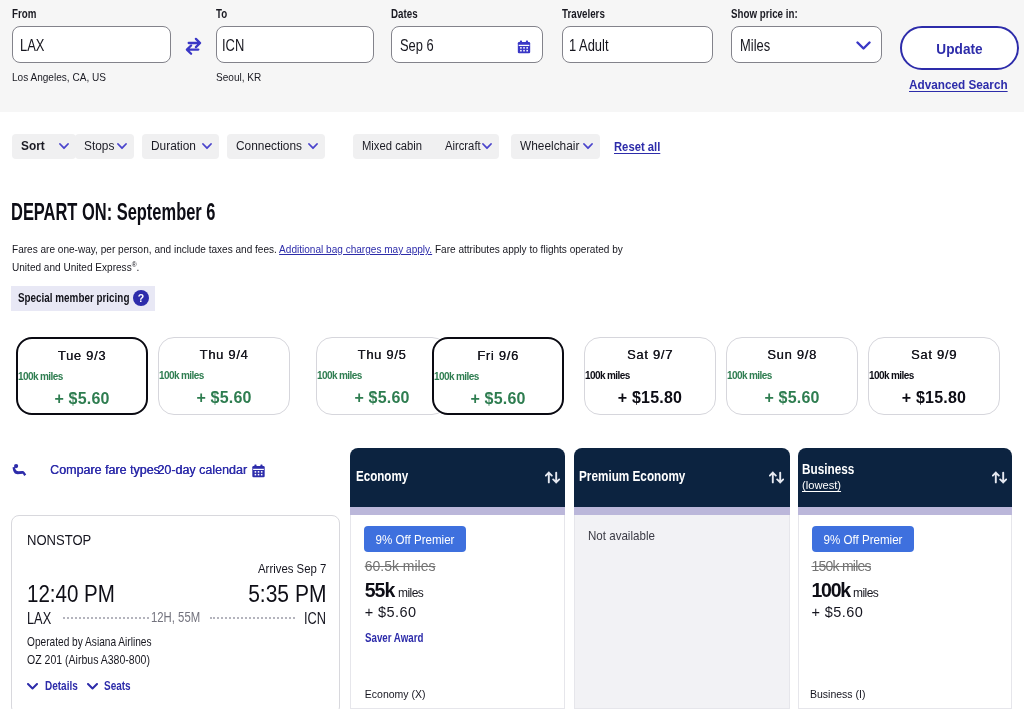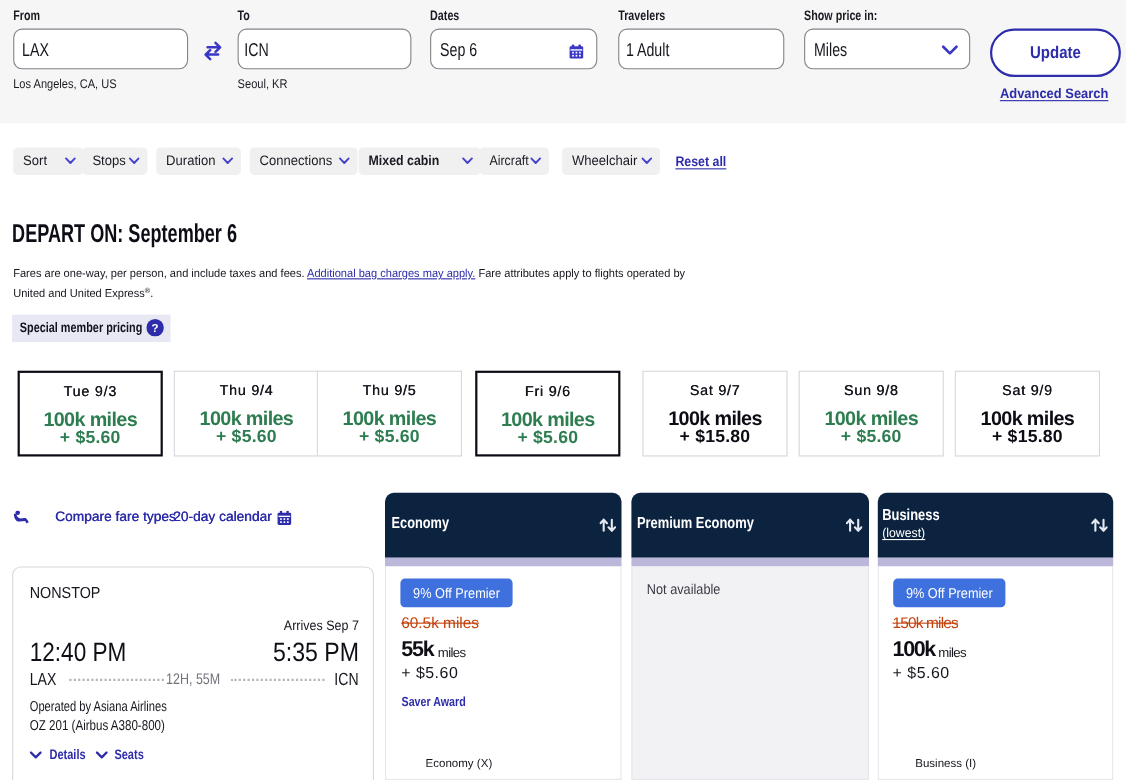--- a/index.html
+++ b/index.html
@@ -8,36 +8,36 @@
 #page { position:relative; width:1024px; height:709px; overflow:hidden; background:#fff; }
 .abs { position:absolute; line-height:1; white-space:nowrap; }
 .flabel { font-size:12.5px; font-weight:700; color:#1a1a22; transform:scaleX(0.78); transform-origin:0 50%; }
 .finput { background:#fff; border:1px solid #83838b; border-radius:8px; }
 .ftext { font-size:17px; color:#16161e; transform:scaleX(0.76); transform-origin:0 50%; }
 .sub { font-size:11.5px; color:#1a1a22; transform:scaleX(0.875); transform-origin:0 50%; }
 .chip { position:absolute; top:134px; height:24.5px; background:#f0f0f1; border-radius:4px; }
 .chiptext { position:absolute; left:9px; top:6.2px; font-size:12.5px; color:#1b1b24; line-height:1; transform:scaleX(0.95); transform-origin:0 50%; }
 .chipchev { position:absolute; right:7px; top:9px; width:10px; height:6.5px; }
 .greenc { color:#2e7d50; }
-.datecard { position:absolute; top:337px; width:132px; height:78px; border:1px solid #d6d6dc; border-radius:0; background:#fff; }
+.datecard { position:absolute; top:337px; width:132px; height:78px; border:1px solid #d6d6dc; border-radius:16px; background:#fff; }
 .datecard.sel { border:2.5px solid #0a0a12; }
 .dc-day { position:absolute; left:0; top:10px; width:100%; text-align:center; font-size:13px; letter-spacing:0.7px; color:#17171f; line-height:1; text-shadow:0.3px 0 0 currentColor; }
-.dc-miles { position:absolute; left:0; top:32.5px; width:100%; text-align:center; font-size:18px; font-weight:700; letter-spacing:-0.6px; line-height:1; }
+.dc-miles { position:absolute; left:0; top:32.5px; width:100%; text-align:left; font-size:10px; font-weight:700; letter-spacing:-0.6px; line-height:1; }
 .dc-fee { position:absolute; left:0; top:52px; width:100%; text-align:center; font-size:16px; font-weight:700; letter-spacing:0.2px; line-height:1; }
 .colhead { position:absolute; top:448px; height:59px; background:#0c2340; border-radius:8px 8px 0 0; color:#fff; }
 .colstrip { position:absolute; top:507px; height:8px; background:#bbb7da; }
 .colbody { position:absolute; top:515px; height:194px; background:#fff; border:1px solid #e6e6eb; border-top:none; }
 .sorticon { position:absolute; top:470px; width:15px; height:15px; }
 .bluebadge { position:absolute; top:526px; width:102px; height:26px; background:#3e70de; border-radius:4px; color:#fff; }
 .badgetext { position:absolute; width:100%; text-align:center; top:7px; font-size:13px; line-height:1; transform:scaleX(0.89); }
-.strike { position:absolute; top:559.2px; font-size:14px; color:#c2410c; text-decoration:line-through; line-height:1; }
+.strike { position:absolute; top:559.2px; font-size:14px; color:#737373; text-decoration:line-through; line-height:1; }
 .bigk { position:absolute; top:580.5px; font-size:19.5px; font-weight:700; color:#0e0e16; line-height:1; }
 .smmiles { position:absolute; top:586.9px; font-size:12px; letter-spacing:-0.55px; color:#17171f; line-height:1; }
 .fee2 { position:absolute; top:605.1px; font-size:14.5px; letter-spacing:0.45px; color:#15151f; line-height:1; }
-.botlabel { position:absolute; top:688.8px; font-size:10.5px; color:#15151f; line-height:1;margin-left:22px; }
+.botlabel { position:absolute; top:688.8px; font-size:10.5px; color:#15151f; line-height:1; }
 .ind { color:#2d2caa; }
 </style>
 </head>
 <body>
 <div id="page">
 
   <div class="abs" style="left:0; top:0; width:1024px; height:112px; background:#f6f6f6;"></div>
 
   <div class="abs flabel" style="left:12px; top:8.3px;">From</div>
   <div class="abs finput" style="left:12px; top:26px; width:159px; height:37px;"></div>
@@ -80,21 +80,21 @@
   <div class="abs finput" style="left:731px; top:26px; width:151px; height:37px;"></div>
   <div class="abs ftext" style="left:739.7px; top:37.3px;">Miles</div>
   <svg class="abs" style="left:856px; top:40.5px;" width="15" height="9" viewBox="0 0 15 9">
       <path d="M1.5 1.5 L7.5 7.5 L13.5 1.5" fill="none" stroke="#3a37c6" stroke-width="2.4" stroke-linecap="round" stroke-linejoin="round"></path>
     </svg>
 
   <div class="abs" style="left:900px; top:26px; width:119px; height:44px; background:#fff; border:2px solid #2d2caa; border-radius:22px;"></div>
   <div class="abs" style="left:900px; top:40.5px; width:119px; text-align:center; font-size:15.5px; font-weight:700; color:#2d2caa; transform:scaleX(0.88);">Update</div>
   <div class="abs" style="left:909px; top:78.8px; font-size:12.5px; font-weight:700; color:#2d2caa; text-decoration:underline; text-underline-offset:2px; transform:scaleX(0.94); transform-origin:0 50%;">Advanced Search</div>
 
-  <div class="chip" style="left:12px; width:64px;">
+  <div class="chip" style="left:12px; width:64px;font-weight:bold;">
       <span class="chiptext">Sort</span>
       <svg class="chipchev" viewBox="0 0 10 6.5">
         <path d="M1 1 L5 5.2 L9 1" fill="none" stroke="#4a44cc" stroke-width="1.8" stroke-linecap="round" stroke-linejoin="round"></path>
       </svg>
     </div>
   <div class="chip" style="left:74.5px; width:59px;">
       <span class="chiptext">Stops</span>
       <svg class="chipchev" viewBox="0 0 10 6.5">
         <path d="M1 1 L5 5.2 L9 1" fill="none" stroke="#4a44cc" stroke-width="1.8" stroke-linecap="round" stroke-linejoin="round"></path>
       </svg>
@@ -104,21 +104,21 @@
       <svg class="chipchev" viewBox="0 0 10 6.5">
         <path d="M1 1 L5 5.2 L9 1" fill="none" stroke="#4a44cc" stroke-width="1.8" stroke-linecap="round" stroke-linejoin="round"></path>
       </svg>
     </div>
   <div class="chip" style="left:227px; width:97.5px;">
       <span class="chiptext">Connections</span>
       <svg class="chipchev" viewBox="0 0 10 6.5">
         <path d="M1 1 L5 5.2 L9 1" fill="none" stroke="#4a44cc" stroke-width="1.8" stroke-linecap="round" stroke-linejoin="round"></path>
       </svg>
     </div>
-  <div class="chip" style="left:326px; width:111px;font-weight:bold;">
+  <div class="chip" style="left:353px; width:111px;">
       <span class="chiptext" style="transform:scaleX(0.9);">Mixed cabin</span>
       <svg class="chipchev" viewBox="0 0 10 6.5">
         <path d="M1 1 L5 5.2 L9 1" fill="none" stroke="#4a44cc" stroke-width="1.8" stroke-linecap="round" stroke-linejoin="round"></path>
       </svg>
     </div>
   <div class="chip" style="left:435.5px; width:63.5px;">
       <span class="chiptext" style="transform:scaleX(0.9);">Aircraft</span>
       <svg class="chipchev" viewBox="0 0 10 6.5">
         <path d="M1 1 L5 5.2 L9 1" fill="none" stroke="#4a44cc" stroke-width="1.8" stroke-linecap="round" stroke-linejoin="round"></path>
       </svg>
@@ -145,21 +145,21 @@
   <div class="datecard sel" style="left:16px;">
       <div class="dc-day">Tue 9/3</div>
       <div class="dc-miles greenc">100k miles</div>
       <div class="dc-fee greenc">+ $5.60</div>
     </div>
   <div class="datecard" style="left:158px;">
       <div class="dc-day">Thu 9/4</div>
       <div class="dc-miles greenc">100k miles</div>
       <div class="dc-fee greenc">+ $5.60</div>
     </div>
-  <div class="datecard" style="left:288px;">
+  <div class="datecard" style="left:316px;">
       <div class="dc-day">Thu 9/5</div>
       <div class="dc-miles greenc">100k miles</div>
       <div class="dc-fee greenc">+ $5.60</div>
     </div>
   <div class="datecard sel" style="left:432px;">
       <div class="dc-day">Fri 9/6</div>
       <div class="dc-miles greenc">100k miles</div>
       <div class="dc-fee greenc">+ $5.60</div>
     </div>
   <div class="datecard" style="left:584px;">

